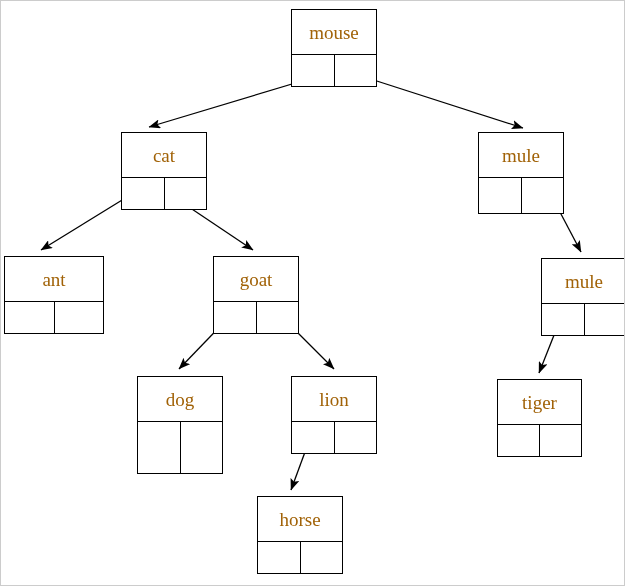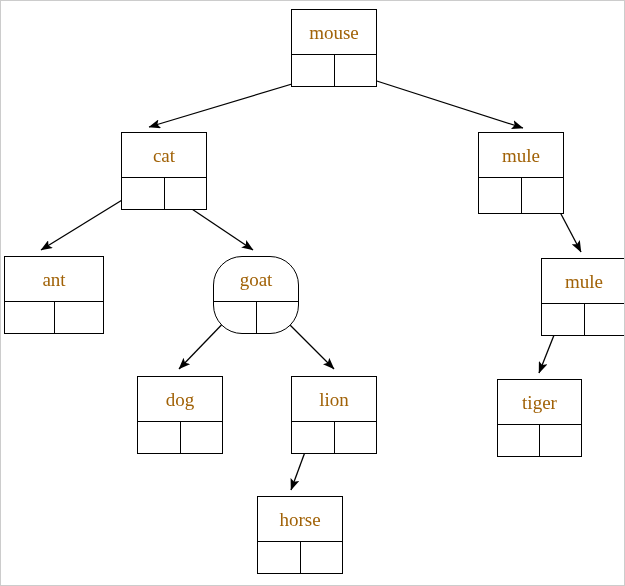--- a/index.html
+++ b/index.html
@@ -106,35 +106,35 @@
           <div class="cell right"></div>
         </div>
       </div>
       <div class="node" style="left: 3px; top: 255px; width: 100px; height: 78px;">
         <div class="node-label">ant</div>
         <div class="node-cells">
           <div class="cell left"></div>
           <div class="cell right"></div>
         </div>
       </div>
-      <div class="node" style="left: 212px; top: 255px; width: 86px; height: 78px; border-radius: 29px;">
+      <div class="node" style="left: 212px; top: 255px; width: 86px; height: 78px;">
         <div class="node-label">goat</div>
         <div class="node-cells">
           <div class="cell left"></div>
           <div class="cell right"></div>
         </div>
       </div>
       <div class="node" style="left: 540px; top: 257px; width: 86px; height: 78px;">
         <div class="node-label">mule</div>
         <div class="node-cells">
           <div class="cell left"></div>
           <div class="cell right"></div>
         </div>
       </div>
-      <div class="node" style="left: 136px; top: 375px; width: 86px; height: 78px;">
+      <div class="node" style="left: 136px; top: 375px; width: 86px; height: 98px;">
         <div class="node-label">dog</div>
         <div class="node-cells">
           <div class="cell left"></div>
           <div class="cell right"></div>
         </div>
       </div>
       <div class="node" style="left: 290px; top: 375px; width: 86px; height: 78px;">
         <div class="node-label">lion</div>
         <div class="node-cells">
           <div class="cell left"></div>

